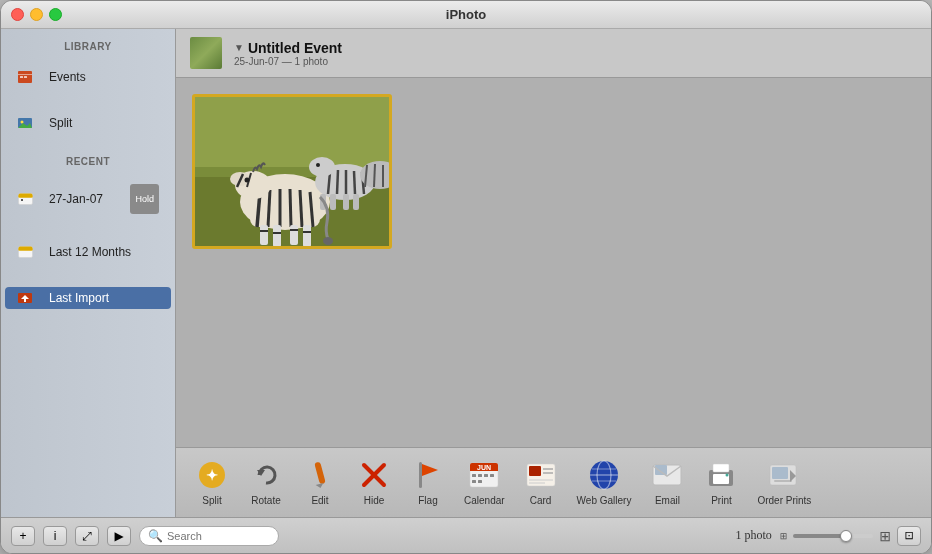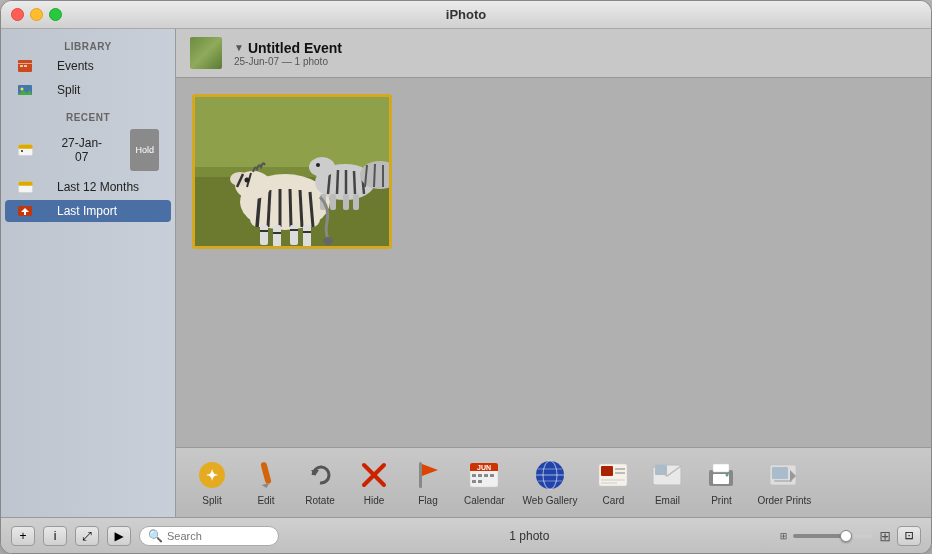--- a/index.html
+++ b/index.html
@@ -83,23 +83,23 @@
       color: #666;
       padding: 4px 12px 2px 12px;
       text-transform: uppercase;
       letter-spacing: 0.5px;
     }
     .sidebar-item {
       display: flex;
       align-items: center;
       padding: 3px 12px;
       cursor: pointer;
-      gap: 24px;
+      gap: 16px;
       border-radius: 4px;
-      margin: 1px 4px;
+      margin: 12px 4px;
     }
     .sidebar-item.active {
       background: #4a6fa5;
     }
     .sidebar-item.active .sidebar-item-label {
       color: white;
     }
     .sidebar-item-label {
       font-size: 12px;
       color: #222;
@@ -110,21 +110,21 @@
       display: flex;
       align-items: center;
       justify-content: center;
       flex-shrink: 0;
     }
     .hold-badge {
       margin-left: auto;
       background: #8a8a8a;
       color: white;
       font-size: 9px;
-      padding: 16px 5px;
+      padding: 10px 5px;
       border-radius: 3px;
     }
 
     
     .content-area {
       flex: 1;
       display: flex;
       flex-direction: column;
       background: #b0b0b0;
       overflow: hidden;
@@ -248,23 +248,24 @@
       border: 1px solid #999;
       border-radius: 4px;
       display: flex;
       align-items: center;
       justify-content: center;
       cursor: pointer;
       font-size: 12px;
     }
     .status-text {
       flex: 1;
-      text-align: center;
+      text-align: right;
       font-size: 12px;
       color: #333;
+      font-family: Liberation Serif, serif;
     }
     .search-box {
       display: flex;
       align-items: center;
       background: white;
       border: 1px solid #aaa;
       border-radius: 10px;
       padding: 2px 8px;
       width: 140px;
       gap: 4px;
@@ -470,36 +471,36 @@
             <svg width="30" height="30" viewBox="0 0 30 30">
               <circle cx="15" cy="15" r="13" fill="#e8a810" opacity="0.9"></circle>
               <text x="15" y="20" text-anchor="middle" font-size="14" fill="white" font-weight="bold">✦</text>
             </svg>
           </div>
           <span class="toolbar-btn-label">Split</span>
         </div>
 
         <div class="toolbar-btn">
           <div class="toolbar-btn-icon">
+            <svg width="30" height="30" viewBox="0 0 30 30">
+              <path d="M8,15 A8,8 0 1,1 15,23" stroke="#555" stroke-width="3" fill="none"></path>
+              <polygon points="6,10 10,16 14,10" fill="#555"></polygon>
+            </svg>
+          </div>
+          <span class="toolbar-btn-label">Rotate</span>
+        </div>
+
+        <div class="toolbar-btn">
+          <div class="toolbar-btn-icon">
             <svg width="28" height="30" viewBox="0 0 28 30">
               <rect x="11" y="2" width="6" height="22" rx="3" fill="#d4640a" transform="rotate(-15,14,13)"></rect>
               <polygon points="10,24 14,28 18,24" fill="#888" transform="rotate(-15,14,26)"></polygon>
             </svg>
           </div>
           <span class="toolbar-btn-label">Edit</span>
-        </div>
-
-        <div class="toolbar-btn">
-          <div class="toolbar-btn-icon">
-            <svg width="30" height="30" viewBox="0 0 30 30">
-              <path d="M8,15 A8,8 0 1,1 15,23" stroke="#555" stroke-width="3" fill="none"></path>
-              <polygon points="6,10 10,16 14,10" fill="#555"></polygon>
-            </svg>
-          </div>
-          <span class="toolbar-btn-label">Rotate</span>
         </div>
 
         <div class="toolbar-btn">
           <div class="toolbar-btn-icon">
             <svg width="30" height="30" viewBox="0 0 30 30">
               <line x1="5" y1="25" x2="25" y2="5" stroke="#cc2200" stroke-width="4" stroke-linecap="round"></line>
               <line x1="5" y1="5" x2="25" y2="25" stroke="#cc2200" stroke-width="4" stroke-linecap="round"></line>
             </svg>
           </div>
           <span class="toolbar-btn-label">Hide</span>
@@ -529,47 +530,47 @@
               <rect x="22" y="14" width="4" height="3" rx="0.5" fill="#888"></rect>
               <rect x="4" y="20" width="4" height="3" rx="0.5" fill="#888"></rect>
               <rect x="10" y="20" width="4" height="3" rx="0.5" fill="#888"></rect>
             </svg>
           </div>
           <span class="toolbar-btn-label">Calendar</span>
         </div>
 
         <div class="toolbar-btn">
           <div class="toolbar-btn-icon">
-            <svg width="32" height="32" viewBox="0 0 32 32">
-              <circle cx="16" cy="16" r="14" fill="#2244aa"></circle>
-              <ellipse cx="16" cy="16" rx="7" ry="14" fill="none" stroke="rgba(255,255,255,0.5)" stroke-width="1.2"></ellipse>
-              <line x1="2" y1="16" x2="30" y2="16" stroke="rgba(255,255,255,0.5)" stroke-width="1.2"></line>
-              <line x1="4" y1="10" x2="28" y2="10" stroke="rgba(255,255,255,0.4)" stroke-width="1"></line>
-              <line x1="4" y1="22" x2="28" y2="22" stroke="rgba(255,255,255,0.4)" stroke-width="1"></line>
-            </svg>
-          </div>
-          <span class="toolbar-btn-label">Web Gallery</span>
-        </div>
-
-        <div class="toolbar-btn">
-          <div class="toolbar-btn-icon">
             <svg width="32" height="30" viewBox="0 0 32 30">
               <rect x="2" y="4" width="28" height="22" rx="2" fill="#f5f0e8" stroke="#ccc" stroke-width="0.5"></rect>
               <rect x="4" y="6" width="12" height="10" rx="1" fill="#aa2200"></rect>
               <line x1="18" y1="9" x2="28" y2="9" stroke="#aaa" stroke-width="1.5"></line>
               <line x1="18" y1="13" x2="28" y2="13" stroke="#aaa" stroke-width="1.5"></line>
               <line x1="4" y1="20" x2="28" y2="20" stroke="#ccc" stroke-width="1"></line>
               <line x1="4" y1="23" x2="20" y2="23" stroke="#ccc" stroke-width="1"></line>
             </svg>
           </div>
           <span class="toolbar-btn-label">Card</span>
         </div>
 
         <div class="toolbar-btn">
           <div class="toolbar-btn-icon">
+            <svg width="32" height="32" viewBox="0 0 32 32">
+              <circle cx="16" cy="16" r="14" fill="#2244aa"></circle>
+              <ellipse cx="16" cy="16" rx="7" ry="14" fill="none" stroke="rgba(255,255,255,0.5)" stroke-width="1.2"></ellipse>
+              <line x1="2" y1="16" x2="30" y2="16" stroke="rgba(255,255,255,0.5)" stroke-width="1.2"></line>
+              <line x1="4" y1="10" x2="28" y2="10" stroke="rgba(255,255,255,0.4)" stroke-width="1"></line>
+              <line x1="4" y1="22" x2="28" y2="22" stroke="rgba(255,255,255,0.4)" stroke-width="1"></line>
+            </svg>
+          </div>
+          <span class="toolbar-btn-label">Web Gallery</span>
+        </div>
+
+        <div class="toolbar-btn">
+          <div class="toolbar-btn-icon">
             <svg width="32" height="28" viewBox="0 0 32 28">
               <rect x="2" y="4" width="28" height="20" rx="2" fill="#e8e8e8" stroke="#bbb" stroke-width="1"></rect>
               <rect x="4" y="4" width="12" height="10" rx="1" fill="#aabbcc"></rect>
               <polyline points="2,5 16,15 30,5" stroke="#bbb" stroke-width="1.5" fill="none"></polyline>
             </svg>
           </div>
           <span class="toolbar-btn-label">Email</span>
         </div>
 
         <div class="toolbar-btn">

